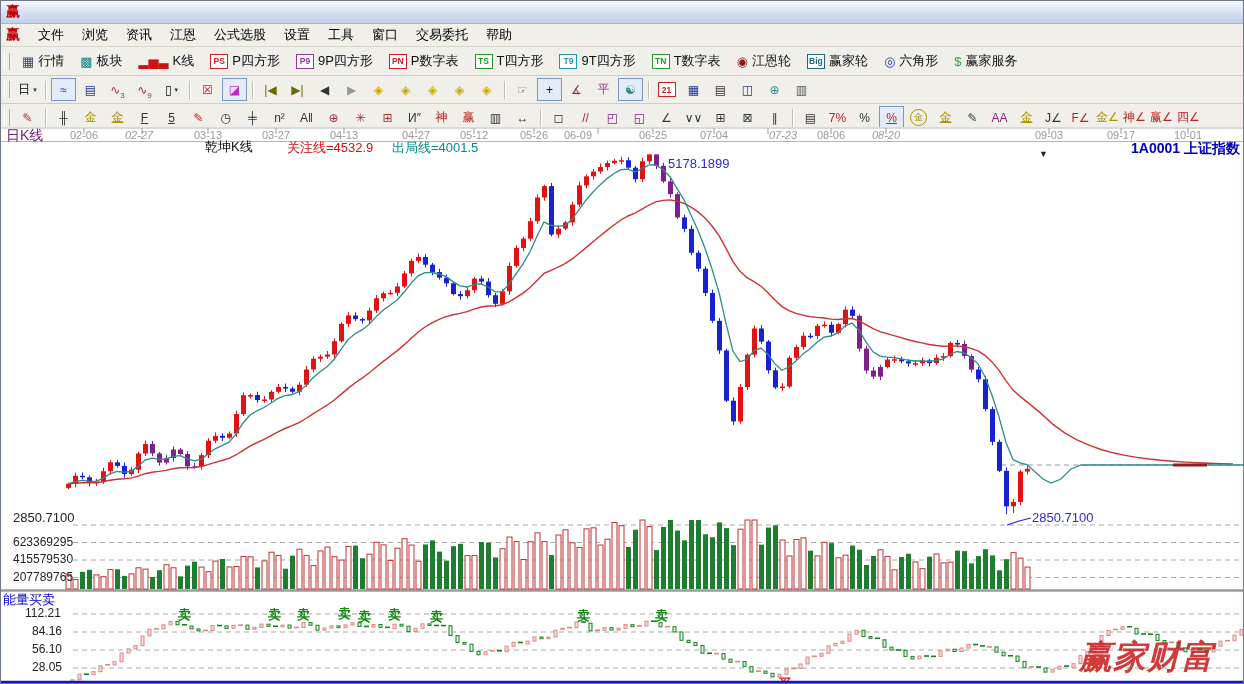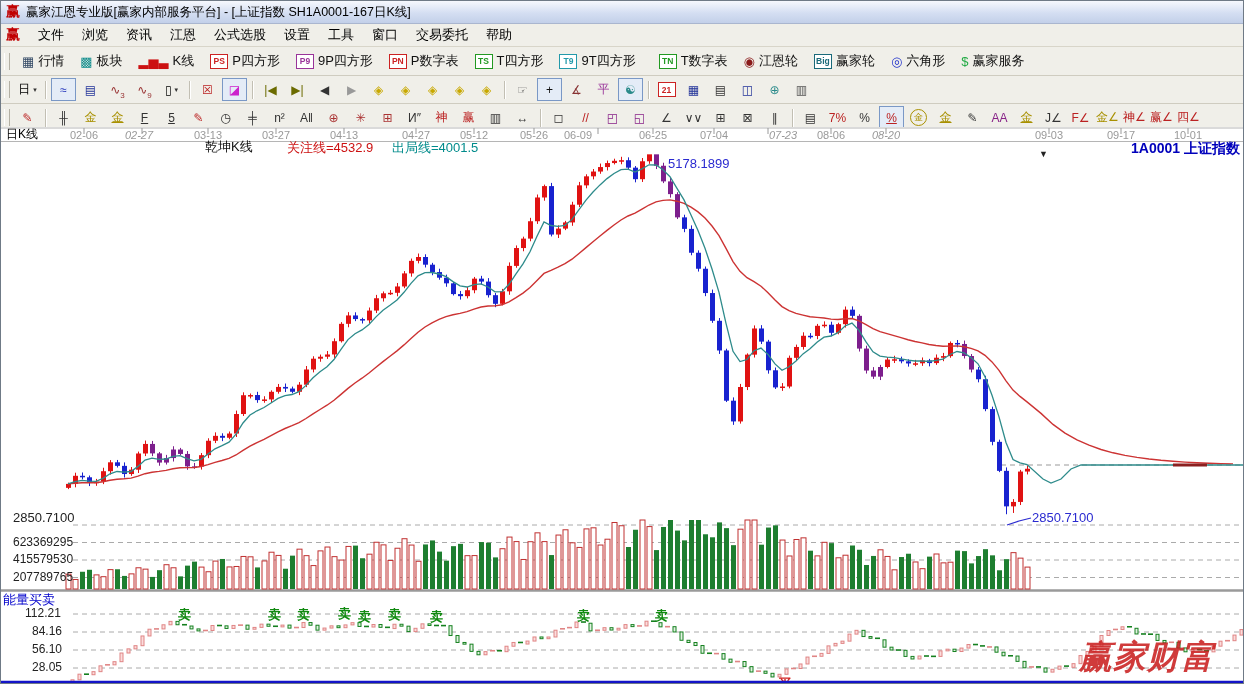--- a/index.html
+++ b/index.html
@@ -37,21 +37,20 @@
   .date-lab{position:absolute;color:#999;font-size:11px;transform:translateX(-50%);top:2px;white-space:nowrap;}
   .watermark{position:absolute;left:1078px;top:508px;font-family:"Liberation Serif","DejaVu Serif",serif;
              font-size:33px;font-weight:bold;font-style:italic;color:rgba(202,32,32,.88);letter-spacing:1px;}
 </style>
 </head>
 <body>
 
 <div class="window">
   <div class="titlebar">
     <span class="logo">赢</span>
-    <span>赢家江恩专业版[赢家内部服务平台] - [上证指数  SH1A0001-167日K线]</span>
   </div>
   <div class="menubar">
     <span class="menu-logo">赢</span>
   <div class="menu-item">文件</div>
       <div class="menu-item">浏览</div>
       <div class="menu-item">资讯</div>
       <div class="menu-item">江恩</div>
       <div class="menu-item">公式选股</div>
       <div class="menu-item">设置</div>
       <div class="menu-item">工具</div>
@@ -87,21 +86,21 @@
       </div>
       <div class="tb-labelbtn">
         <span class="boxg" style="border-color: rgb(34, 153, 34); color: rgb(34, 153, 34);">TS</span>
         <span>T四方形</span>
       </div>
       <div class="tb-labelbtn">
         <span class="boxg" style="border-color: rgb(34, 153, 170); color: rgb(34, 153, 170);">T9</span>
         <span>9T四方形</span>
       </div>
       <div class="tb-labelbtn">
-        <span class="boxg" style="border-color: rgb(34, 153, 34); color: rgb(34, 153, 34); margin-left: 7px;">TN</span>
+        <span class="boxg" style="border-color: rgb(34, 153, 34); color: rgb(34, 153, 34);">TN</span>
         <span>T数字表</span>
       </div>
       <div class="tb-labelbtn">
         <span style="color: rgb(138, 26, 26);">◉</span>
         <span>江恩轮</span>
       </div>
       <div class="tb-labelbtn">
         <span class="boxg" style="border-color: rgb(26, 106, 122); color: rgb(26, 106, 122);">Big</span>
         <span>赢家轮</span>
       </div>
@@ -988,21 +987,21 @@
         <span class="date-lab" style="left: 652px;">06-25</span>
         <span class="date-lab" style="left: 713px;">07-04</span>
         <span class="date-lab" style="left: 782px; font-style: italic;">07-23</span>
         <span class="date-lab" style="left: 830px;">08-06</span>
         <span class="date-lab" style="left: 885px; font-style: italic;">08-20</span>
         <span class="date-lab" style="left: 1048px;">09-03</span>
         <span class="date-lab" style="left: 1120px;">09-17</span>
         <span class="date-lab" style="left: 1187px;">10-01</span>
       </div>
     <div id="chart-labels">
-        <div class="lab" style="left: 5px; top: 1px; color: #000000; font-size: 12px;">日K线</div>
+        <div class="lab" style="left: 5px; top: 1px; color: #701a75; font-size: 14px;">日K线</div>
         <div class="lab" style="left: 204px; top: 13px; color: rgb(17, 17, 17); font-size: 13px;">乾坤K线</div>
         <div class="lab" style="left: 286px; top: 14px; color: rgb(204, 17, 17); font-size: 13px;">关注线=4532.9</div>
         <div class="lab" style="left: 391px; top: 14px; color: rgb(0, 139, 139); font-size: 13px;">出局线=4001.5</div>
         <div class="lab" style="left: 1130px; top: 14px; color: rgb(0, 0, 187); font-size: 14px; font-weight: bold;">1A0001 上证指数</div>
         <div class="lab" style="left: 1038px; top: 23px; color: rgb(34, 34, 34); font-size: 9px;">▼</div>
         <div class="lab" style="left: 667px; top: 30px; color: rgb(42, 42, 208); font-size: 13px;">5178.1899</div>
         <div class="lab" style="left: 1031px; top: 384px; color: rgb(42, 42, 208); font-size: 13px;">2850.7100</div>
         <div class="lab" style="left: 12px; top: 384px; color: rgb(34, 34, 34); font-size: 13px;">2850.7100</div>
         <div class="lab" style="left: 12px; top: 409px; color: rgb(34, 34, 34); font-size: 12px;">623369295</div>
         <div class="lab" style="left: 12px; top: 426px; color: rgb(34, 34, 34); font-size: 12px;">415579530</div>

